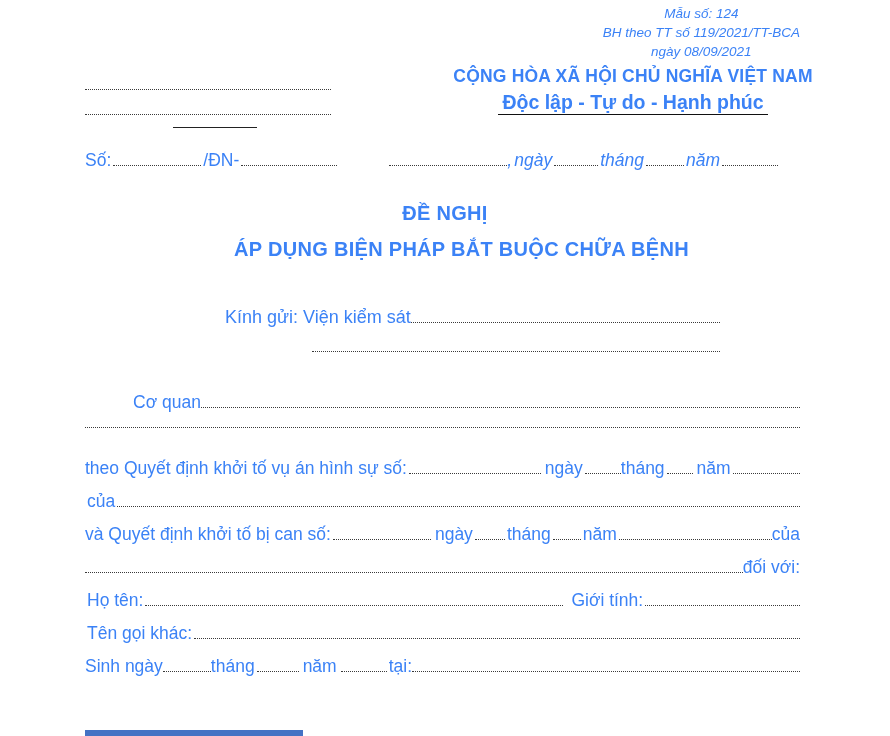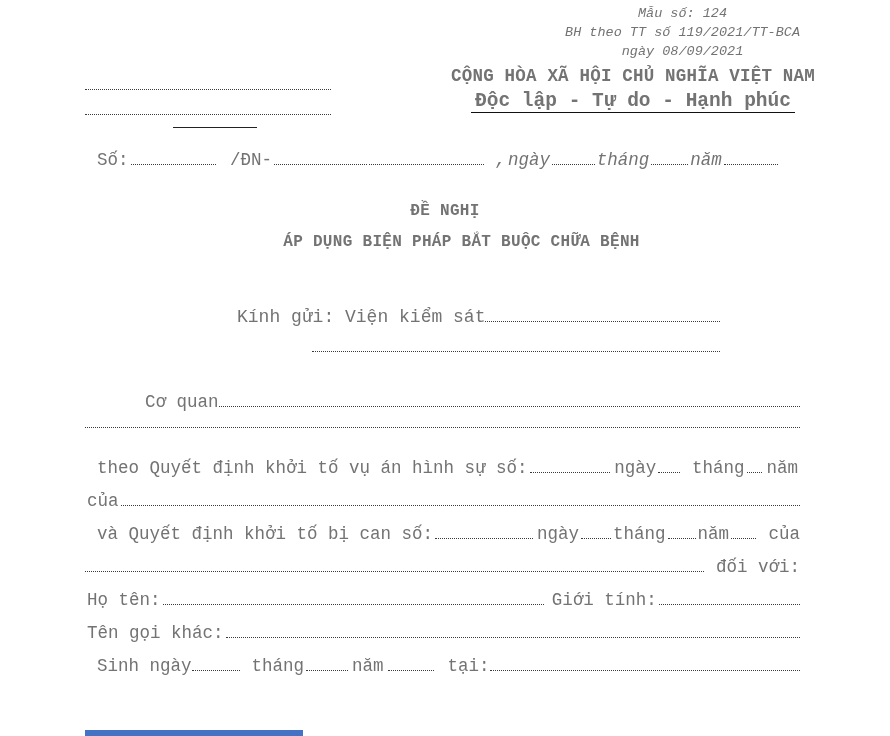--- a/index.html
+++ b/index.html
@@ -1,36 +1,36 @@
 <!DOCTYPE html>
 <html><head>
 <meta charset="utf-8">
 <style>
   html,body{margin:0;padding:0;background:#fff;}
   #page{position:relative;width:828px;height:736px;background:#ffffff;overflow:hidden;
-        font-family:Liberation Mono, monospace;color:#737373;}
+        font-family:Liberation Sans, sans-serif;color:#3b82f6;}
   .abs{position:absolute;}
-  .t{white-space:pre;margin-left:12px;}
+  .t{white-space:pre;}
   
   .dots{height:2px;border-bottom:1.6px dotted #3a3a3a;}
   .dline{position:absolute;height:0;border-bottom:1.6px dotted #3a3a3a;}
   .sline{position:absolute;height:0;border-bottom:1.7px solid #222;}
   
   #form-info{top:4px;right:28px;text-align:center;font-style:italic;font-size:13.5px;line-height:19px;}
   
   #nat-header{left:398px;top:66px;width:470px;text-align:center;}
   #nat-header .l1{font-weight:bold;font-size:17.5px;letter-spacing:0.2px;}
   #nat-header .l2{display:inline-block;font-weight:bold;font-size:19.5px;margin-top:4px;
                   padding:0 4px 0 4px;border-bottom:1.8px solid #111;}
   
   .flexline{display:flex;align-items:baseline;font-size:17.5px;}
   #ref-line{left:85px;right:50px;top:150px;}
   #ref-line .it{font-style:italic;}
   
-  #doc-title{left:0;top:202px;width:890px;text-align:center;font-weight:bold;font-size:16px;letter-spacing:0.3px;}
+  #doc-title{left:0;top:202px;width:890px;text-align:center;font-weight:bold;font-size:20px;letter-spacing:0.3px;}
   #doc-title .t2{margin-top:13px;padding-left:33px;}
   
   #recipient{left:225px;right:108px;top:307px;font-size:18px;}
   #recipient-line2{left:312px;right:108px;top:351px;}
   
   #body-block{left:85px;right:28px;top:392px;}
   .bline{display:flex;align-items:baseline;font-size:17.5px;height:33px;}
   .indent{width:48px;}
   .gap{margin:0 2px;}
   .f1{flex:1;}

